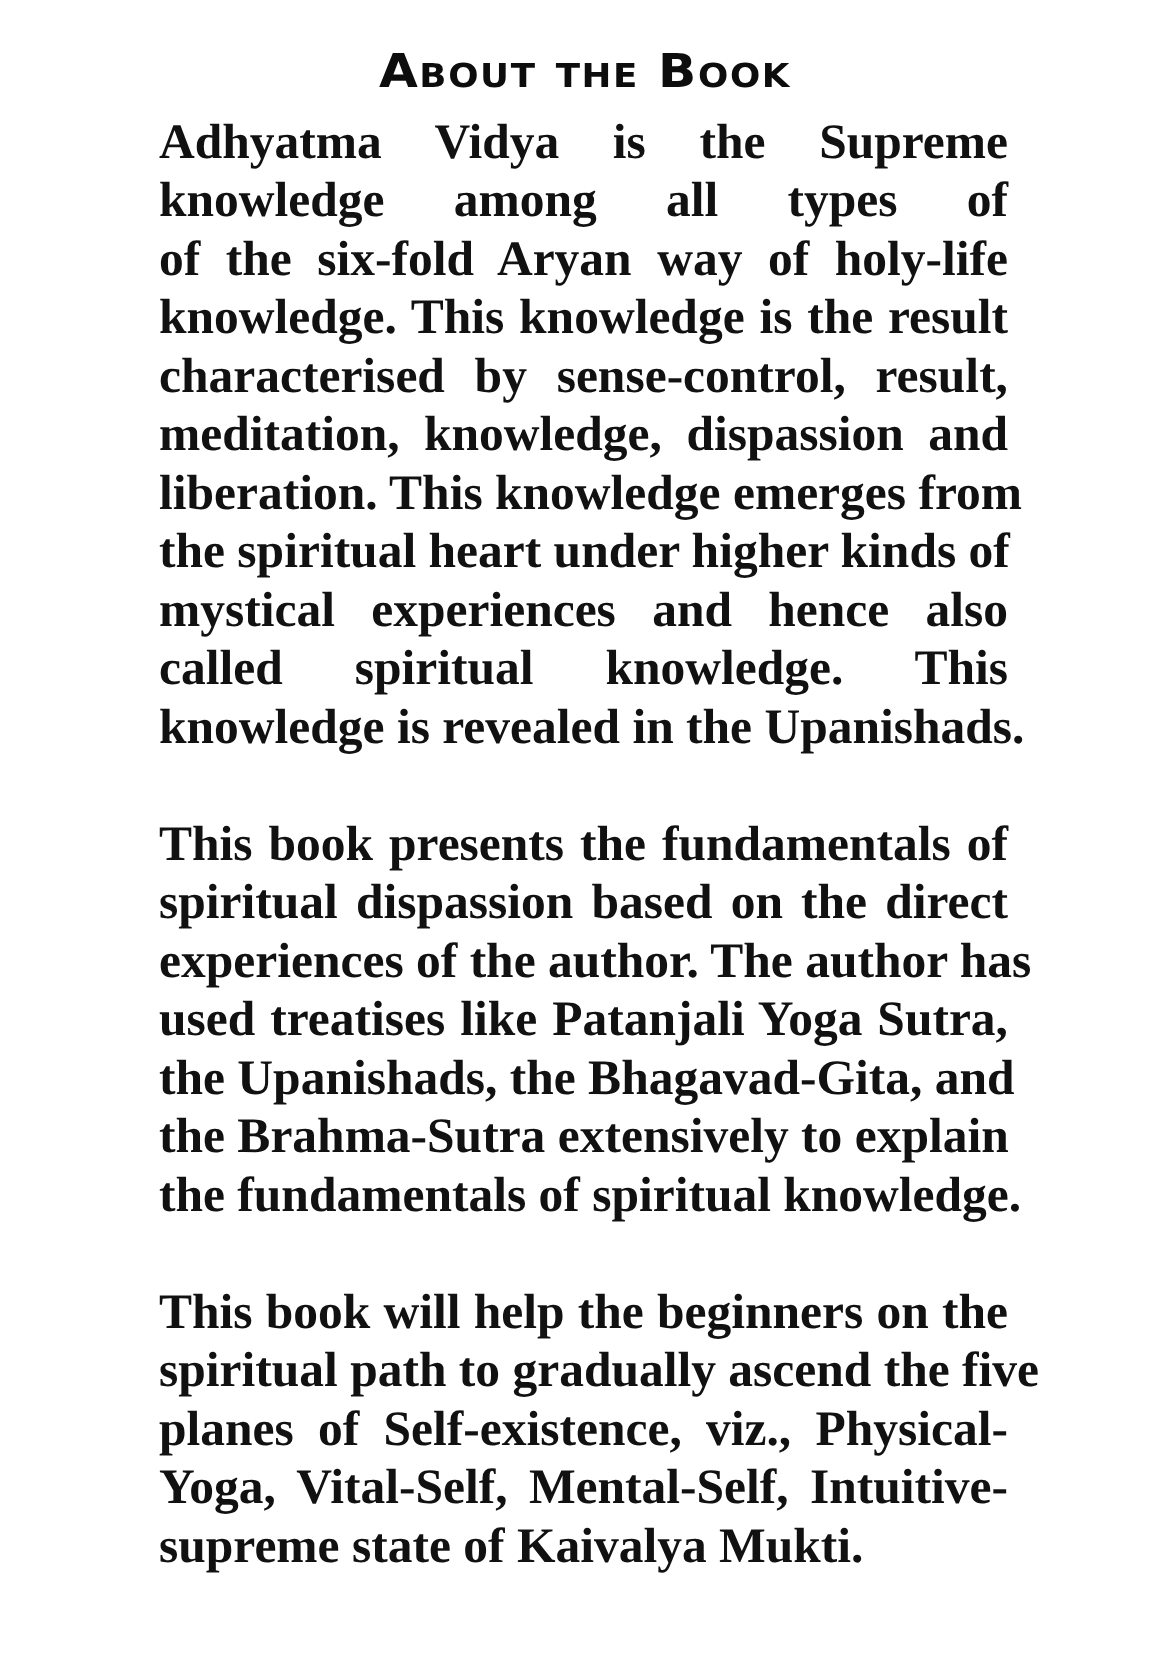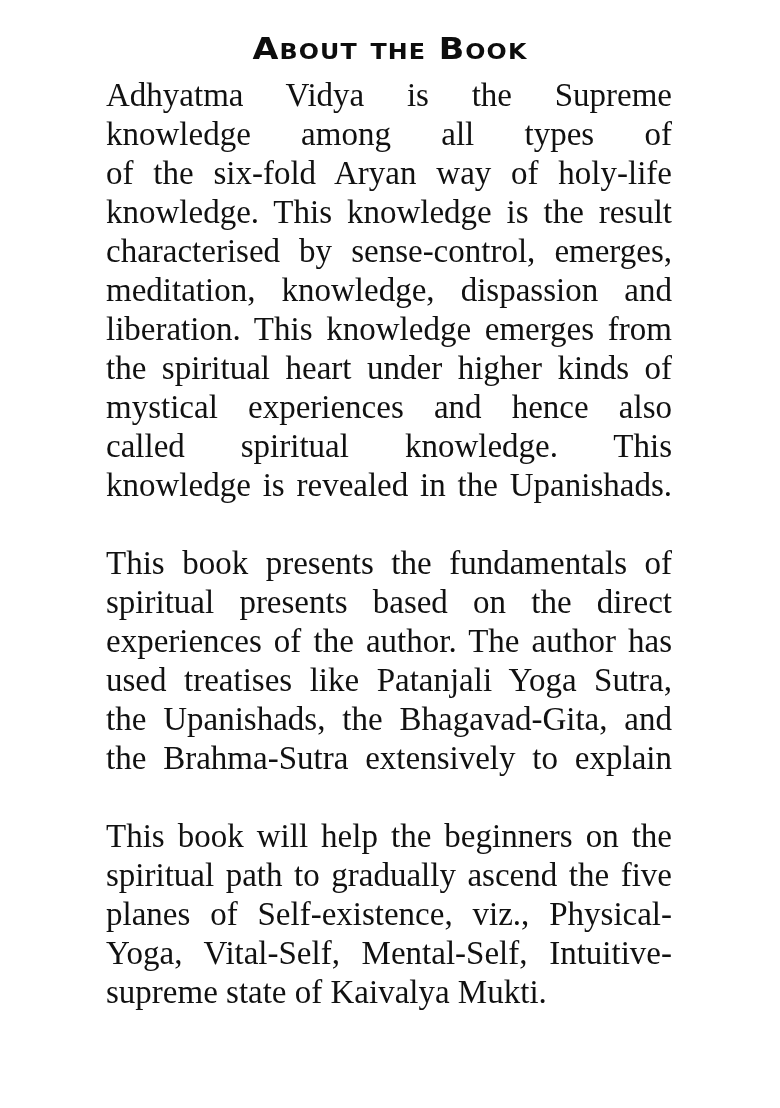--- a/index.html
+++ b/index.html
@@ -43,53 +43,55 @@
       margin: 0 0 39px 0;
     }
     .line {
       display: block;
       height: 39px;
       line-height: 39px;
       text-align: justify;
       text-align-last: justify;
       white-space: nowrap;
       overflow: visible;
+      font-weight: bold;
     }
     .line.last {
       text-align-last: left;
     }
   </style>
 </head>
 <body>
 
 <h1 class="page-title">About the Book</h1>
 
 <div class="content">
 
   <p class="paragraph">
     <span class="line">Adhyatma Vidya is the Supreme</span>
     <span class="line">knowledge among all types of</span>
     <span class="line">of the six-fold Aryan way of holy-life</span>
     <span class="line">knowledge. This knowledge is the result</span>
-    <span class="line">characterised by sense-control, emerges,</span>
+    <span class="line">characterised by sense-control, result,</span>
     <span class="line">meditation, knowledge, dispassion and</span>
     <span class="line">liberation. This knowledge emerges from</span>
     <span class="line">the spiritual heart under higher kinds of</span>
     <span class="line">mystical experiences and hence also</span>
     <span class="line">called spiritual knowledge. This</span>
     <span class="line">knowledge is revealed in the Upanishads.</span>
   </p>
 
   <p class="paragraph">
     <span class="line">This book presents the fundamentals of</span>
-    <span class="line">spiritual presents based on the direct</span>
+    <span class="line">spiritual dispassion based on the direct</span>
     <span class="line">experiences of the author. The author has</span>
     <span class="line">used treatises like Patanjali Yoga Sutra,</span>
     <span class="line">the Upanishads, the Bhagavad-Gita, and</span>
     <span class="line">the Brahma-Sutra extensively to explain</span>
+    <span class="line last">the fundamentals of spiritual knowledge.</span>
   </p>
 
   <p class="paragraph">
     <span class="line">This book will help the beginners on the</span>
     <span class="line">spiritual path to gradually ascend the five</span>
     <span class="line">planes of Self-existence, viz., Physical-</span>
     <span class="line">Yoga, Vital-Self, Mental-Self, Intuitive-</span>
     <span class="line last">supreme state of Kaivalya Mukti.</span>
   </p>
 

